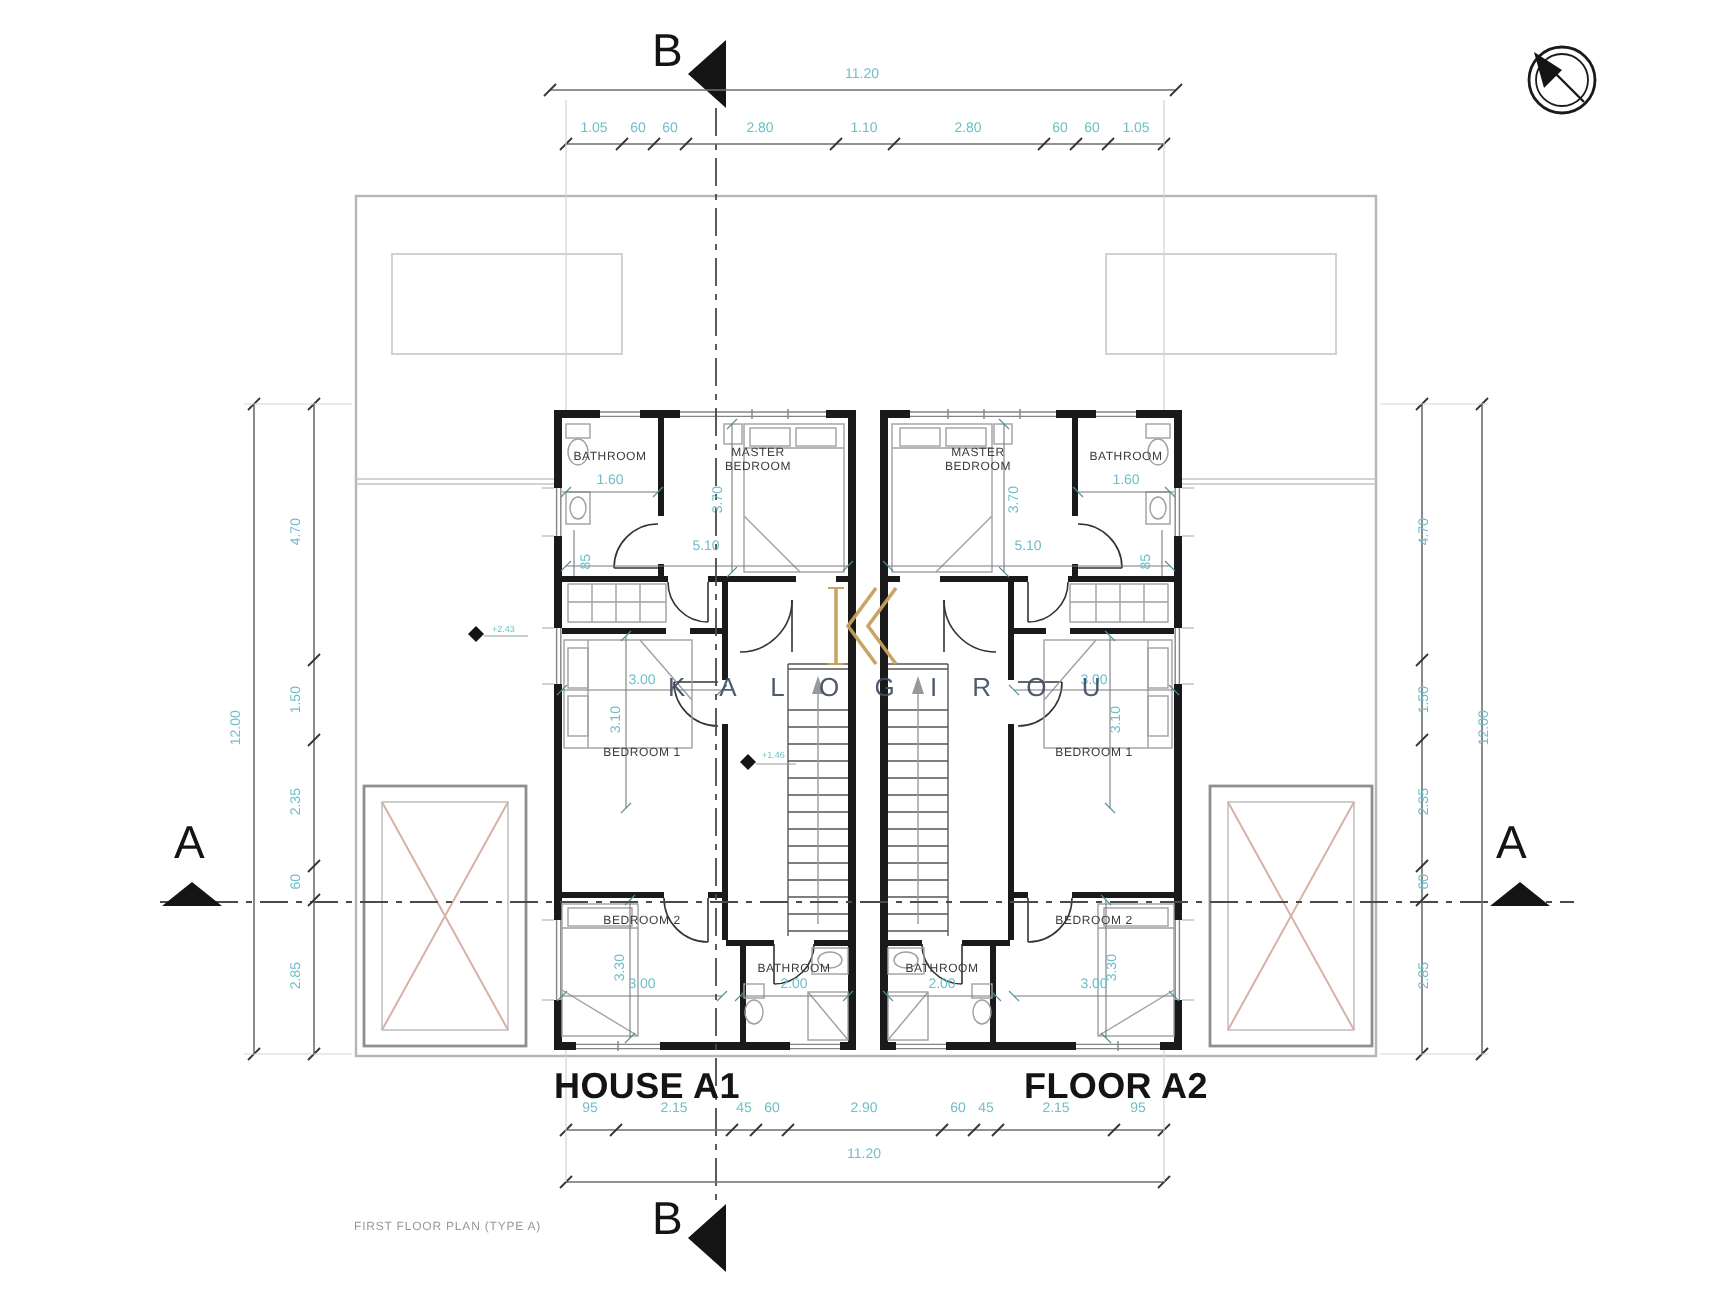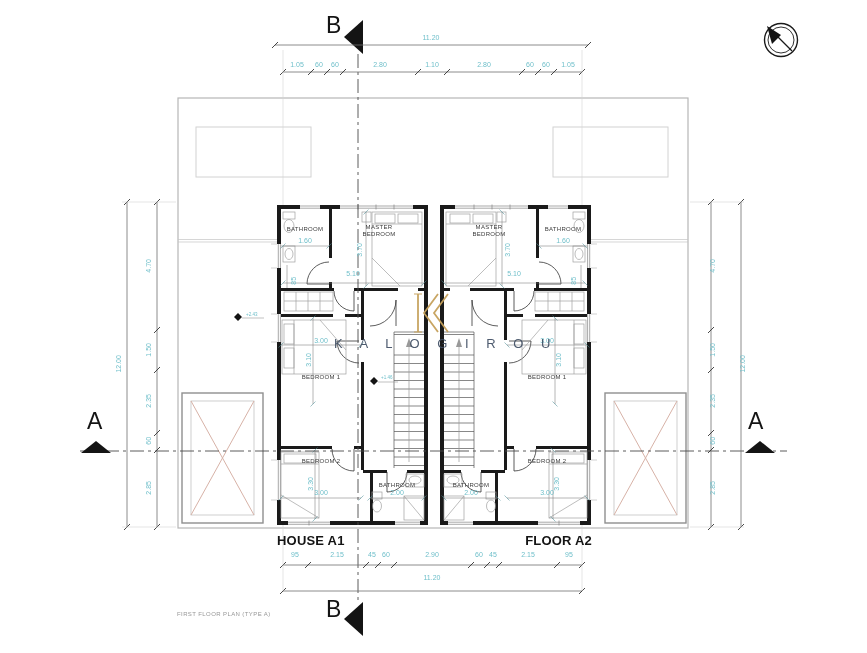--- a/index.html
+++ b/index.html
@@ -6,21 +6,21 @@
   .plan{position:relative;width:867px;height:653px;background:#ffffff;overflow:hidden;
         font-family:"Liberation Sans",sans-serif;}
   .plan svg{position:absolute;left:0;top:0;}
   .t{position:absolute;display:block;line-height:1.1;white-space:nowrap;}
   .dim{width:36px;text-align:center;font-size:7px;color:#6fbfca;}
   .dimw{width:46px;text-align:center;font-size:7px;color:#6fbfca;}
   .vdim{width:30px;text-align:center;font-size:7px;color:#6fbfca;
         transform:rotate(-90deg);transform-origin:center;}
   .room{width:60px;text-align:center;font-size:6px;color:#3b3b3b;letter-spacing:.3px;}
   .room .ln{display:block;}
-  .house{width:80px;font-size:13px;font-weight:bold;color:#141414;letter-spacing:.2px;}
+  .house{width:80px;font-size:18px;font-weight:bold;color:#141414;letter-spacing:.2px;}
   .ra{text-align:right;}
   .sect{font-size:23px;color:#141414;}
   .wm{width:200px;text-align:center;font-size:13px;color:#3f4e63;letter-spacing:7px;opacity:.92;}
   .title{font-size:6px;color:#979797;letter-spacing:.4px;}
   .lvl{font-size:4.5px;color:#6fbfca;}
 </style>
 </head>
 <body>
 
 <div class="plan">

